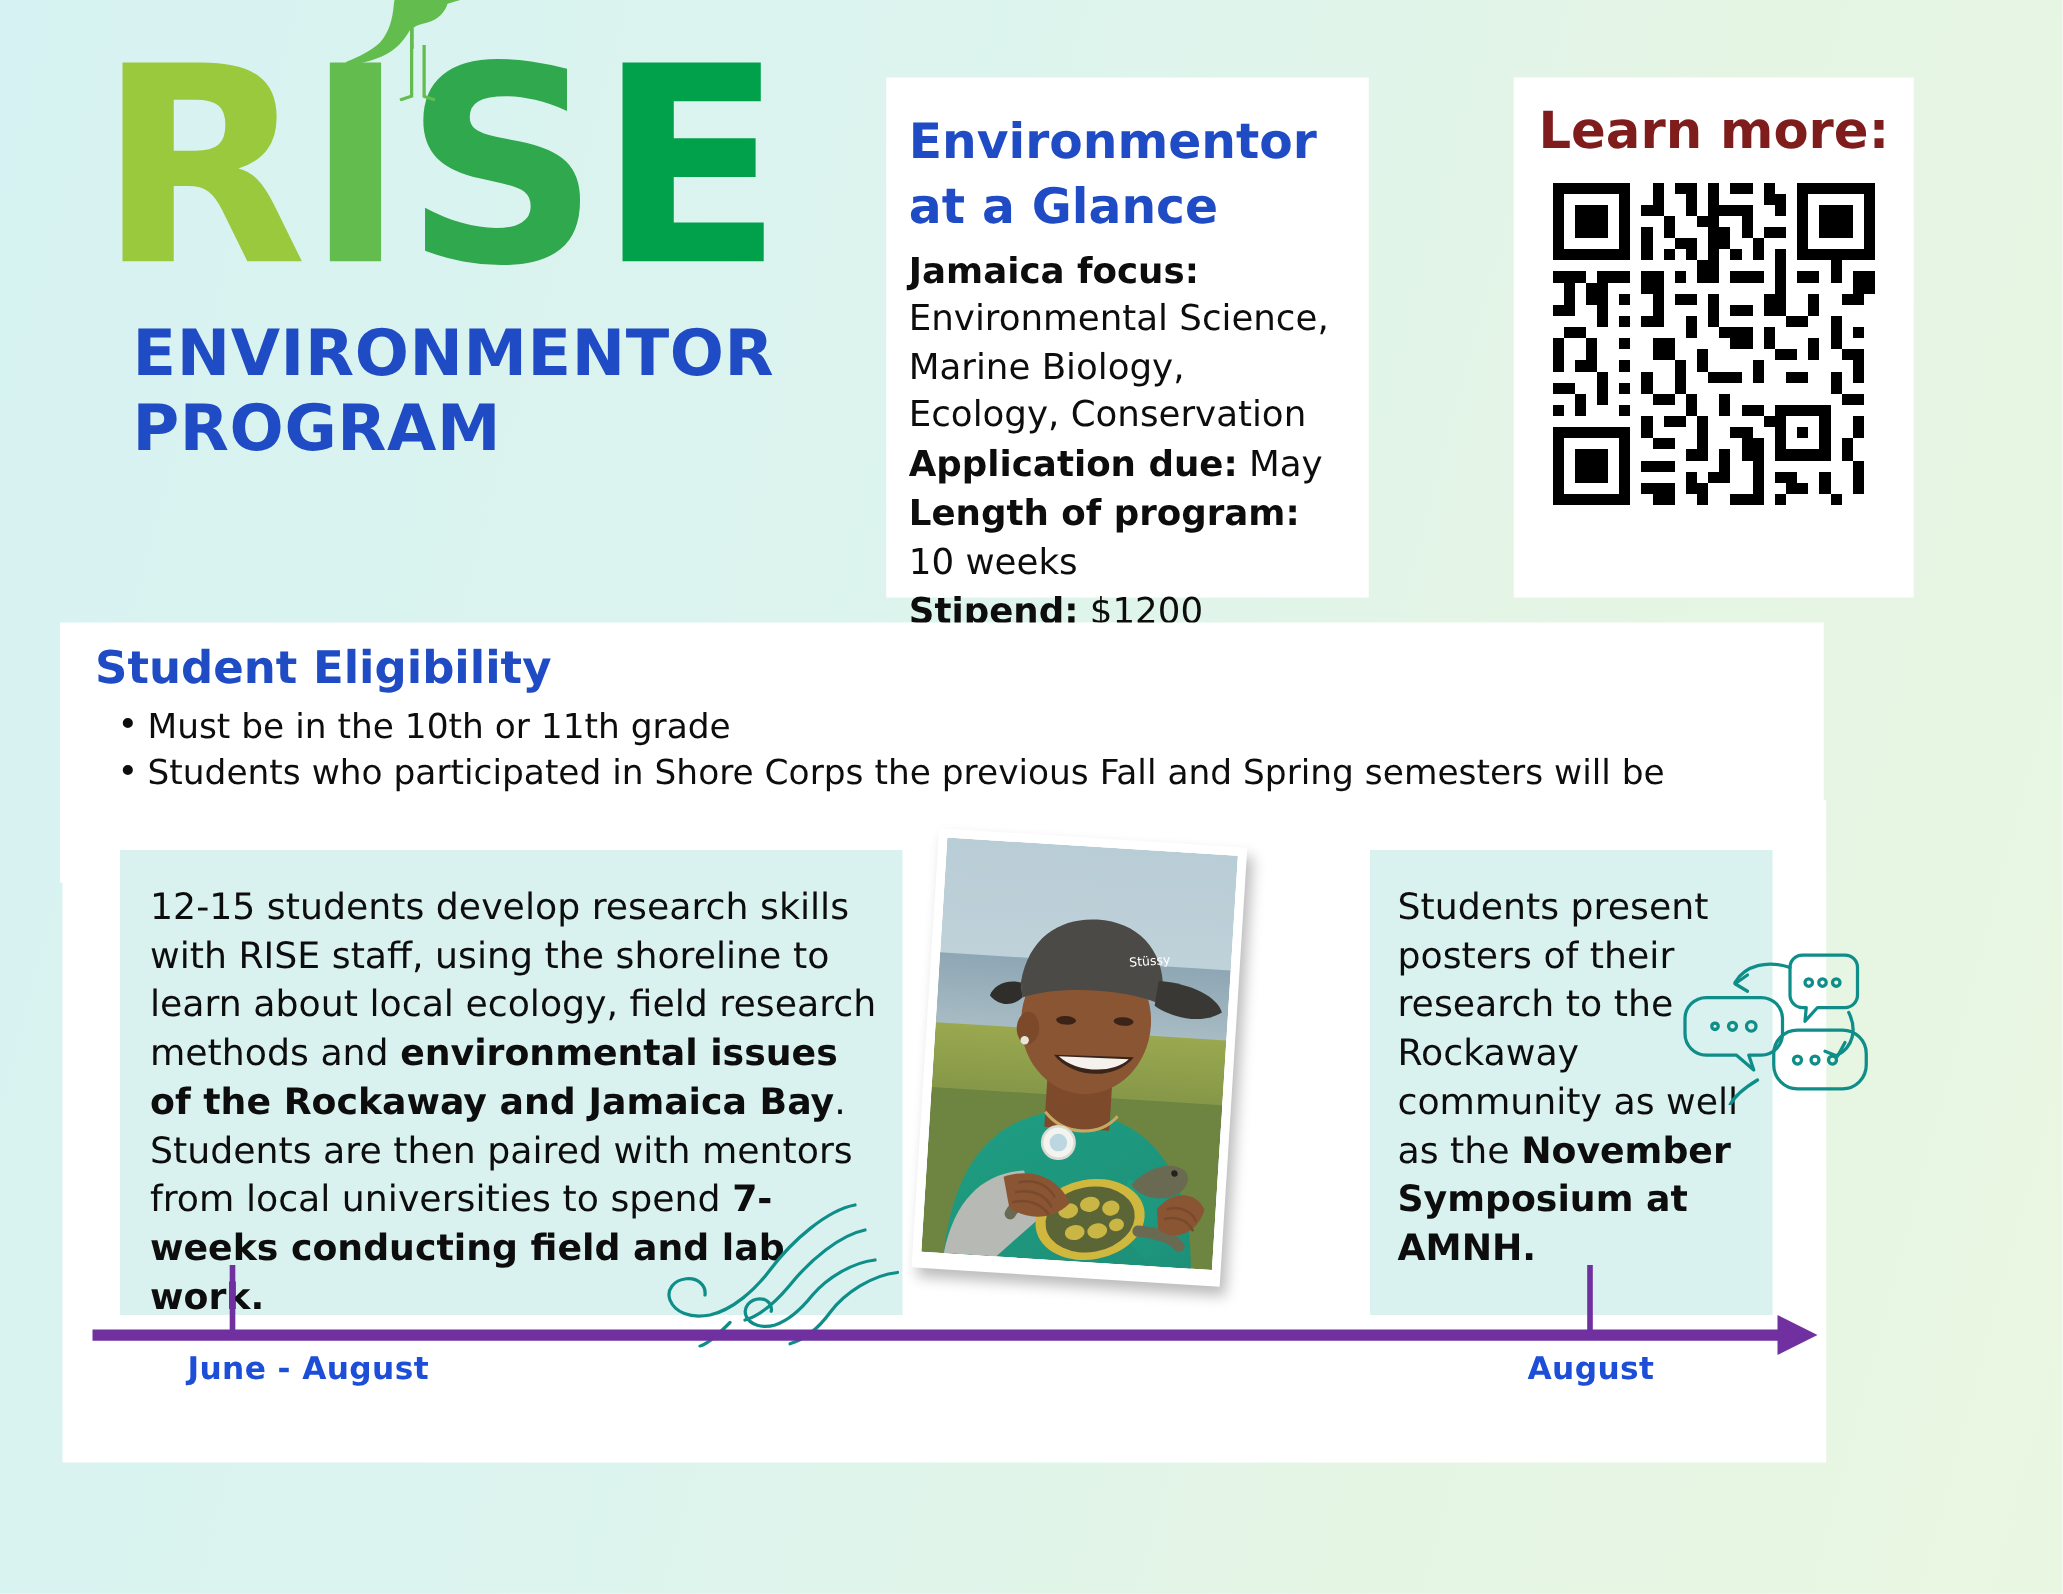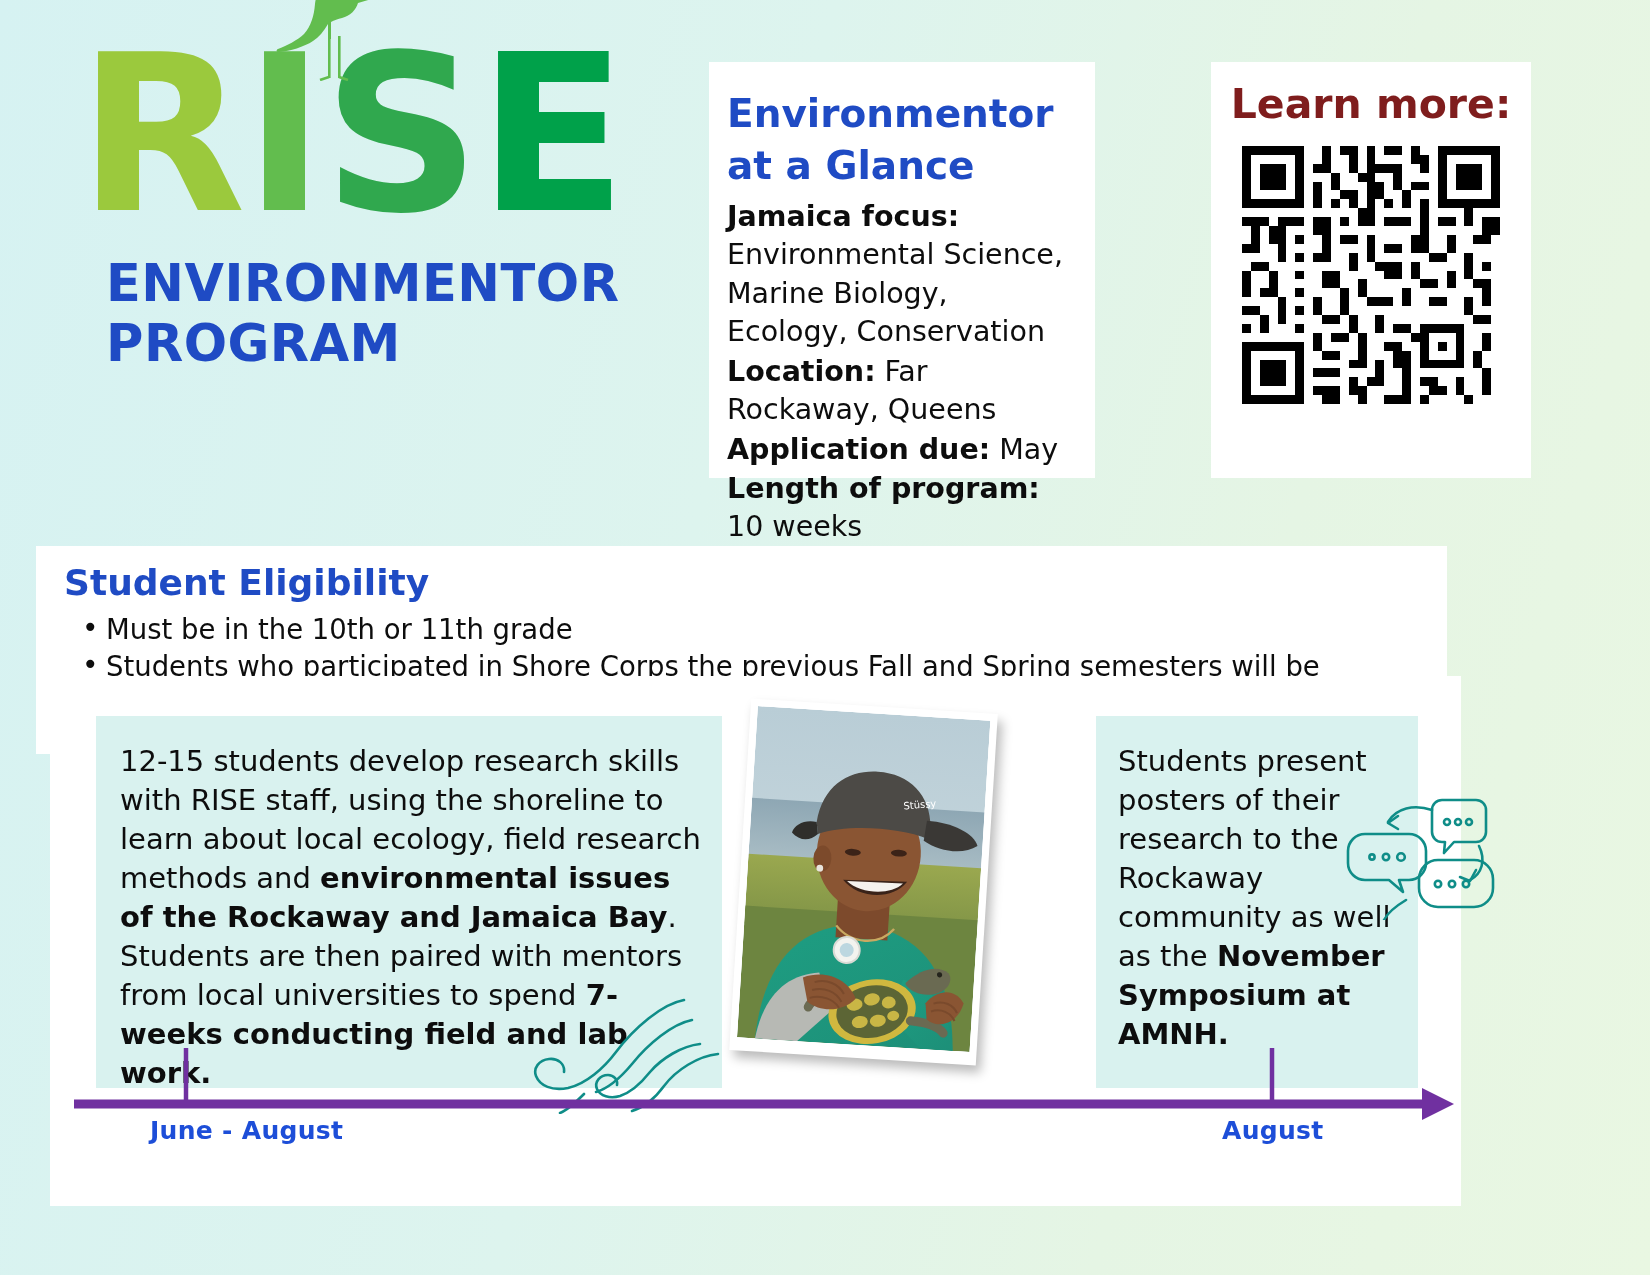--- a/index.html
+++ b/index.html
@@ -67,39 +67,38 @@
     background: #ffffff;
     padding: 18px 0 0 0;
     text-align: center;
   }
   .learn-title { color: #7f1d1d; font-weight: bold; font-size: 41px; letter-spacing: 0px; }
   .qr-wrap { margin: 18px auto 0; width: 258px; height: 258px; }
   .qr-wrap svg { display:block; }
 
   
   .elig-panel {
-    position: absolute; left: 36px; top: 498px;
+    position: absolute; left: 48px; top: 498px;
     width: 1411px; height: 208px;
     background: #ffffff;
     padding: 16px 30px 10px 28px;
-    margin-top: 48px;
   }
   .elig-title { color: #1f4bc4; font-weight: bold; font-size: 36px; margin-bottom: 8px; }
   .elig-panel ul { list-style: none; }
   .elig-panel li {
     position: relative; padding-left: 42px;
     font-size: 27.5px; line-height: 1.36; color: #0d0d0d;
   }
   .elig-panel li::before {
     content: "•"; position: absolute; left: 18px; top: -2px; font-size: 28px;
   }
 
   
   .bottom-panel {
-    position: absolute; left: 50px; top: 676px;
+    position: absolute; left: 50px; top: 640px;
     width: 1411px; height: 530px;
     background: #ffffff;
   }
 
   .tealbox {
     position: absolute;
     background: #d9f2ef;
   }
   .box-left  { left: 46px;   top: 40px;  width: 626px; height: 372px; }
   .box-right { left: 1046px; top: 40px;  width: 322px; height: 372px; }
@@ -156,24 +155,20 @@
       <div>PROGRAM</div>
     </div>
   </div>
 
   <div class="glance-card">
     <div class="glance-title">Environmentor at a Glance</div>
     <div class="glance-list">
       <div class="row">
         <b>Jamaica focus:</b>
         <span>Environmental Science, Marine Biology, Ecology, Conservation</span>
-      </div>
-      <div class="row">
-        <b>Location:</b>
-        <span>Far Rockaway, Queens</span>
       </div>
       <div class="row">
         <b>Application due:</b>
         <span>May</span>
       </div>
       <div class="row">
         <b>Length of program:</b>
         <span>10 weeks</span>
       </div>
       <div class="row">

